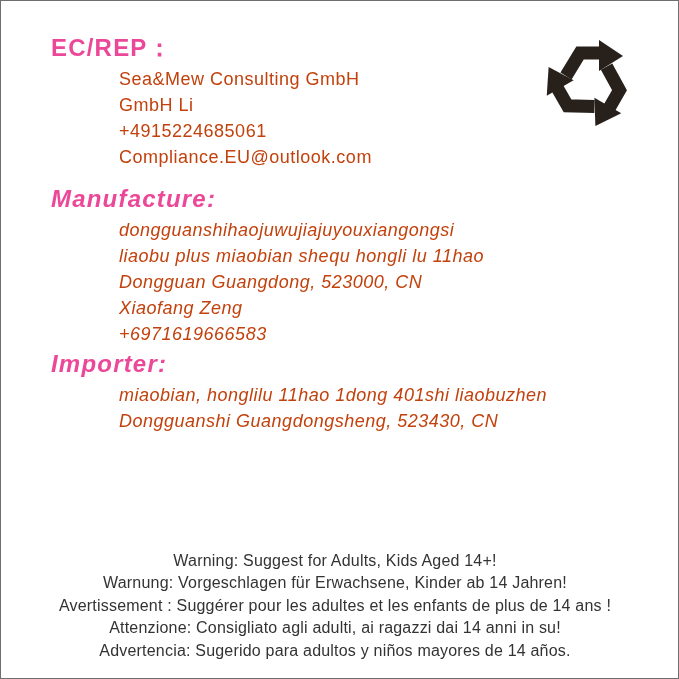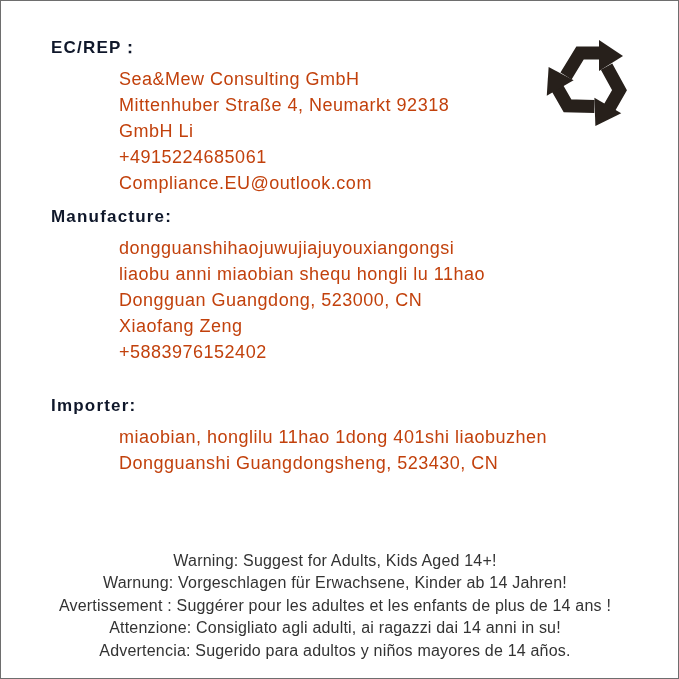--- a/index.html
+++ b/index.html
@@ -10,36 +10,36 @@
     height: 679px;
     background: #ffffff;
     border: 1px solid #6e6e6e;
     overflow: hidden;
     font-family: "Liberation Sans", "DejaVu Sans", sans-serif;
     color: #333333;
   }
   .content { padding: 34px 30px 0 50px; }
   .section h2 {
     margin: 0 0 5px 0;
-    font-size: 17px;
+    font-size: 24px;
     line-height: 26px;
     font-weight: bold;
     letter-spacing: 1.2px;
-    color: #0f172a;
+    color: #ec4899;
   }
   .section .lines p {
     margin: 0 0 0 68px;
     font-size: 18px;
     line-height: 26px;
     letter-spacing: 0.5px;
     color: #c2410c;
     white-space: nowrap;
   }
-  .section.manufacture { margin-top: 8px; }
-  .section.importer { margin-top: 28px; }
+  .section.manufacture { margin-top: 16px; font-style: italic; }
+  .section.importer { margin-top: 4px; font-style: italic; }
   .warnings {
     position: absolute;
     left: 0;
     right: 9px;
     top: 549px;
     text-align: center;
   }
   .warnings p {
     margin: 0;
     font-size: 16px;
@@ -70,35 +70,34 @@
     <use href="#arm" transform="rotate(120 50 52)"></use>
     <use href="#arm" transform="rotate(240 50 52)"></use>
   </svg>
 
   <div class="content">
 
     <div class="section ecrep">
       <h2>EC/REP：</h2>
       <div class="lines">
         <p>Sea&amp;Mew Consulting GmbH</p>
-        <p>Mittenhuber Straße 4, Neumarkt 92318</p>
         <p>GmbH Li</p>
         <p>+4915224685061</p>
         <p>Compliance.EU@outlook.com</p>
       </div>
     </div>
 
     <div class="section manufacture">
       <h2>Manufacture:</h2>
       <div class="lines">
         <p>dongguanshihaojuwujiajuyouxiangongsi</p>
-        <p>liaobu anni miaobian shequ hongli lu 11hao</p>
+        <p>liaobu plus miaobian shequ hongli lu 11hao</p>
         <p>Dongguan Guangdong, 523000, CN</p>
         <p>Xiaofang Zeng</p>
-        <p>+5883976152402</p>
+        <p>+6971619666583</p>
       </div>
     </div>
 
     <div class="section importer">
       <h2>Importer:</h2>
       <div class="lines">
         <p>miaobian, honglilu 11hao 1dong 401shi liaobuzhen</p>
         <p>Dongguanshi Guangdongsheng, 523430, CN</p>
       </div>
     </div>

